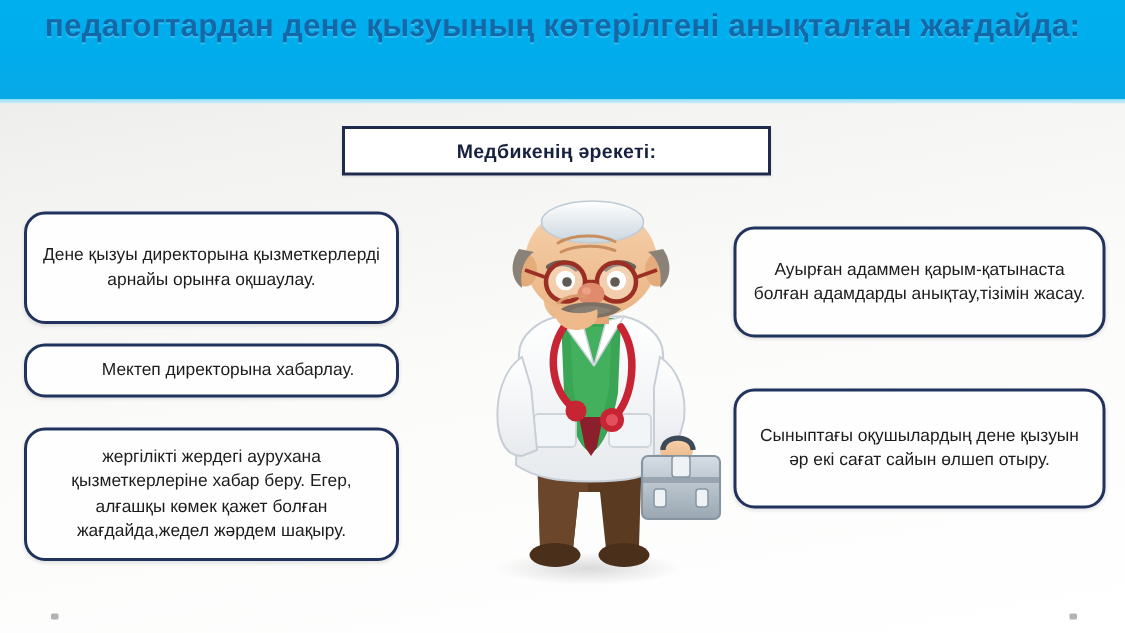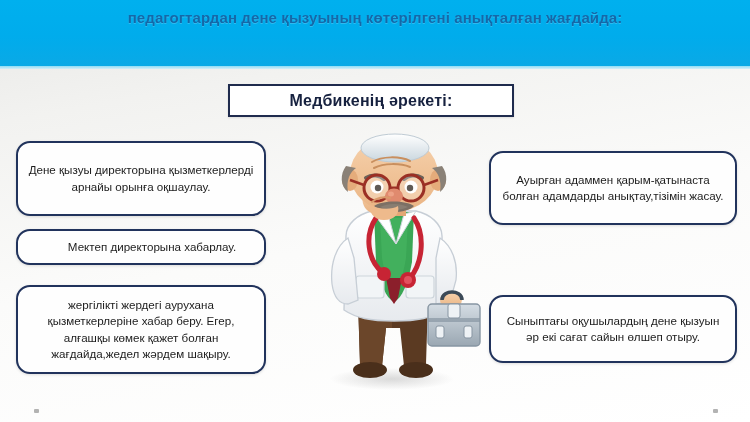--- a/index.html
+++ b/index.html
@@ -31,33 +31,33 @@
     position:absolute;left:0;top:5px;width:750px;
     text-align:center;
     color:#1568a8;
     font-weight:bold;
     font-size:15.2px;
     line-height:25px;
     letter-spacing:.1px;
     text-shadow:0 1px 0 rgba(255,255,255,.18);
   }
   .header-title .ln{display:block;white-space:nowrap;}
-  .header-title .ln2{font-size:15px;}
+  .header-title .ln2{font-size:21px;}
 
   
   .caption-box{
     position:absolute;left:228px;top:84px;width:286px;height:33px;
     background:#ffffff;
     border:2px solid #1f2b4d;
     box-sizing:border-box;
     display:flex;align-items:center;justify-content:center;
     box-shadow:0 1px 2px rgba(0,0,0,.10);
   }
   .caption-box .txt{
-    font-size:16px;font-weight:bold;color:#16213f;letter-spacing:.2px;
+    font-size:13px;font-weight:bold;color:#16213f;letter-spacing:.2px;
   }
 
   
   .callout{
     position:absolute;
     background:#fefefe;
     border:2px solid #21335c;
     border-radius:14px;
     box-sizing:border-box;
     display:flex;align-items:center;justify-content:center;
@@ -67,21 +67,21 @@
     line-height:16.5px;
     padding:4px 10px;
     box-shadow:0 1px 3px rgba(0,0,0,.12);
   }
   .callout .ctxt{display:block;width:100%;}
 
   #box-isolate  {left:16px; top:141px; width:250px; height:75px;}
   #box-director {left:16px; top:229px; width:250px; height:36px;padding-left:32px;}
   #box-hospital {left:16px; top:285px; width:250px; height:89px;}
   #box-contacts {left:489px;top:151px; width:248px; height:74px;}
-  #box-measure  {left:489px;top:259px; width:248px; height:68px;margin-top:36px;}
+  #box-measure  {left:489px;top:259px; width:248px; height:80px;}
 
   
   .doctor{
     position:absolute;left:300px;top:132px;width:190px;height:262px;
   }
   .doctor svg{display:block;width:190px;height:262px;}
 
   
   .mark{
     position:absolute;width:5px;height:4px;border-radius:1px;

